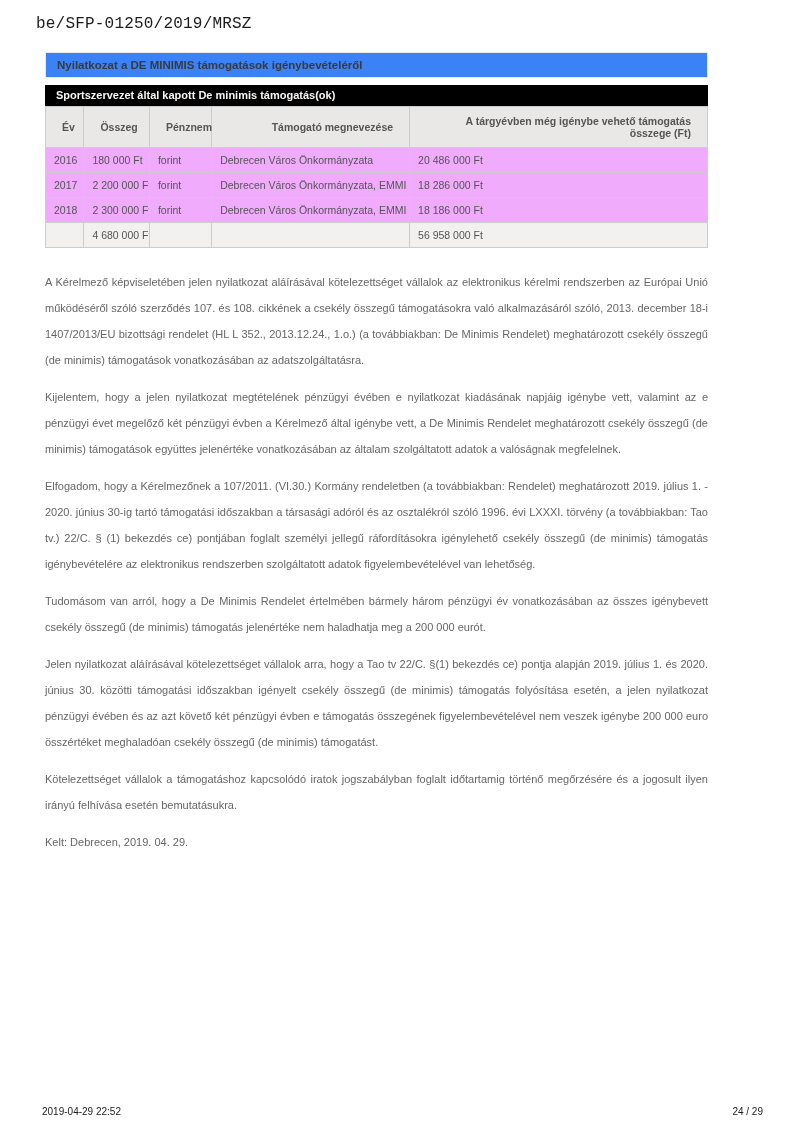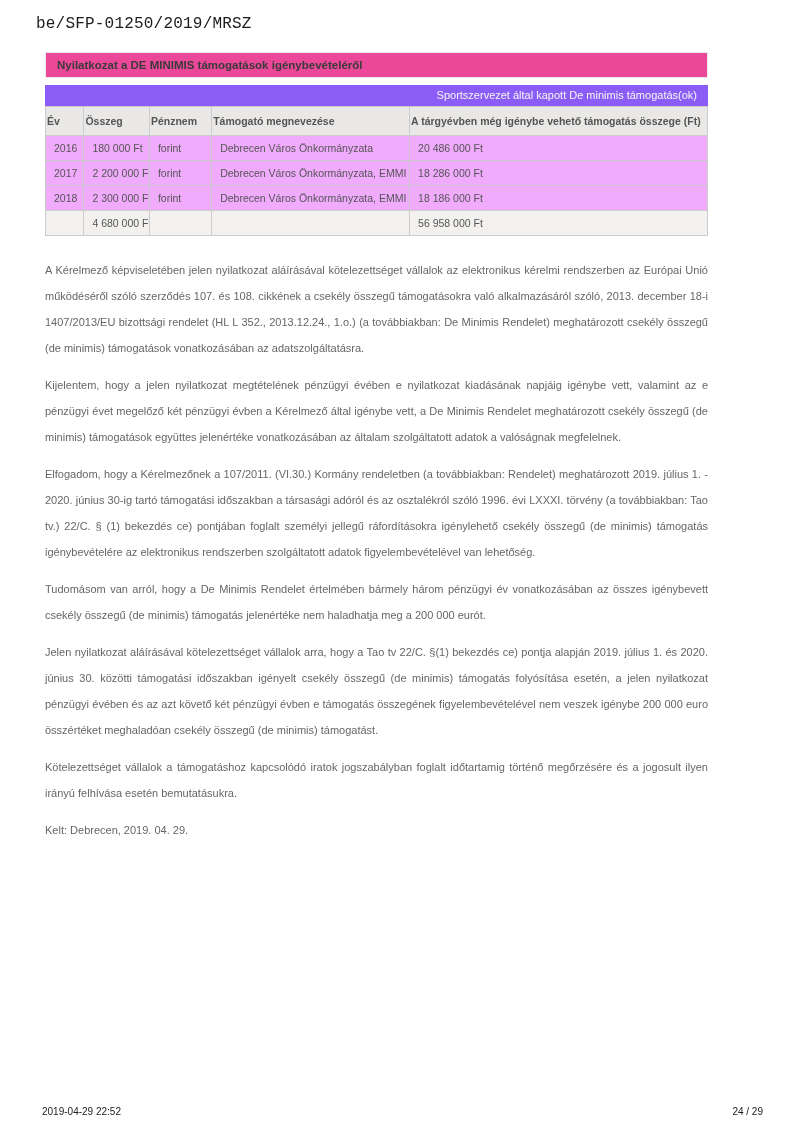--- a/index.html
+++ b/index.html
@@ -12,47 +12,46 @@
     overflow: hidden;
   }
   .doc-ref {
     position: absolute; left: 36px; top: 15px;
     font-size: 16px; color: #1c1c1c; letter-spacing: 0.2px; font-family: Liberation Mono, monospace;
   }
   .content {
     position: absolute; left: 45px; top: 52px; width: 663px;
   }
   .title-bar {
-    background: #ec4899;
+    background: #3b82f6;
     border: 1px solid #eceae8;
     padding: 6px 11px;
     font-size: 11.5px; font-weight: bold; color: #3a3a3a;
     margin-bottom: 7px;
   }
   .table-caption {
-    background: #8b5cf6;
+    background: #000000;
     color: #f7f6f5;
-    font-size: 11px; font-weight: normal;
+    font-size: 11px; font-weight: bold;
     padding: 4px 11px;
     line-height: 13px;
-    text-align: right;
   }
   table.deminimis {
     width: 100%;
     border-collapse: collapse;
     font-size: 10.5px;
     color: #555555;
     table-layout: fixed;
   }
   table.deminimis th {
     background: #e9e8e6;
     border: 1px solid #cccccc;
     font-weight: bold;
-    text-align: left;
-    padding: 8px 1px;
+    text-align: right;
+    padding: 8px 16px;
     color: #555555;
   }
   table.deminimis td {
     border: 1px solid #cccccc;
     padding: 6px 8px;
     background: #f0abfc;
     overflow: hidden; white-space: nowrap;
   }
   table.deminimis tr.total td { background: #f2f1ef; }
   .paragraphs {

